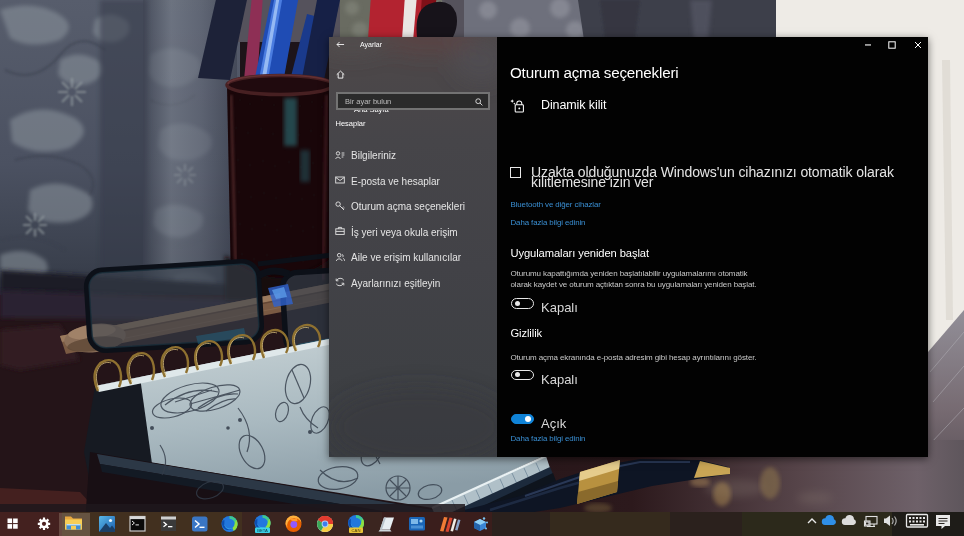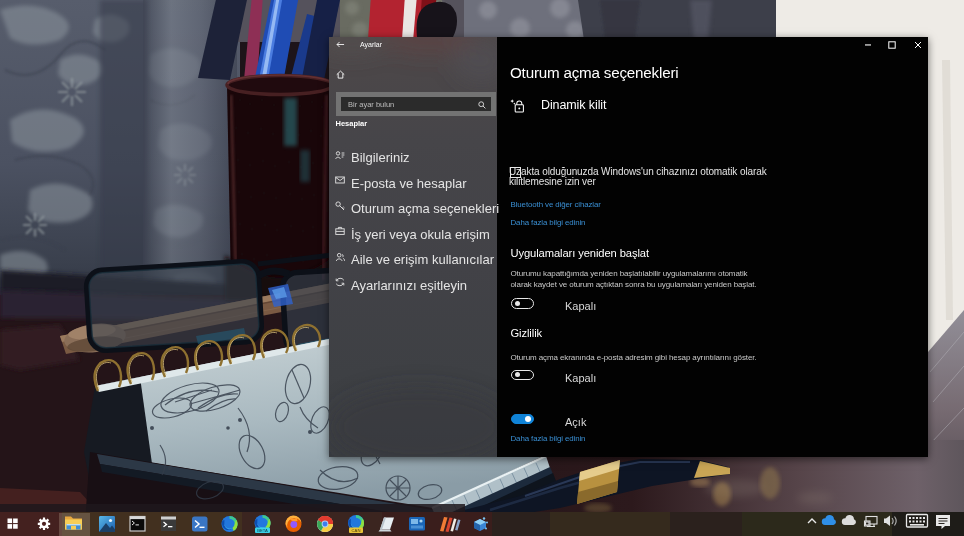--- a/index.html
+++ b/index.html
@@ -6,31 +6,31 @@
   body{width:964px;height:536px;overflow:hidden;position:relative;background:#17141a;
        font-family:"Liberation Sans", sans-serif;}
   .abs{position:absolute;}
   
   #win{left:329px;top:37px;width:599px;height:420px;box-shadow:0 2px 8px rgba(0,0,0,0.55);}
   #sidebar{left:0;top:0;width:168px;height:420px;
     background:linear-gradient(180deg,#4e4849 0%,#464549 25%,#424247 55%,#3e4044 80%,#3a3d41 100%);}
   #content{left:168px;top:0;width:431px;height:420px;background:#020202;}
   #ayarlar{left:31px;top:3.5px;font-size:7px;line-height:8px;color:#fff;}
   #anasayfa{left:25px;top:32.2px;font-size:7.5px;color:#fff;margin-top:36px;}
-  #searchbox{left:7px;top:55px;width:150px;height:14px;background:#2b2b2b;border:5px solid #737373;text-align:center;}
+  #searchbox{left:7px;top:55px;width:150px;height:14px;background:#2b2b2b;border:2px solid #737373;text-align:center;}
   #searchtext{left:7px;top:3px;font-size:7.5px;color:#bdbdbd;}
-  #hesaplar{left:6.5px;top:82.2px;font-size:7.5px;font-weight:bold;color:#fff;}
-  .mitem{left:22px;font-size:13px;color:#e4e4e4;}
+  #hesaplar{left:6.5px;top:82.2px;font-size:7.5px;font-weight:normal;color:#fff;}
+  .mitem{left:22px;font-size:10px;color:#e4e4e4;}
   .micon{left:6px;width:10px;height:10px;}
   
   #heading{left:181px;top:26.6px;font-size:15.2px;color:#fff;letter-spacing:-0.2px;}
   .sect{color:#fff;font-size:11.2px;letter-spacing:-0.1px;}
   .body{color:#c9c9c9;font-size:8px;line-height:11px;letter-spacing:-0.1px;}
   .lnk{color:#3a8fd3;font-size:7.9px;letter-spacing:-0.1px;text-align:right;}
-  .tlabel{color:#d8d8d8;font-size:11px;margin-left:24px;}
+  .tlabel{color:#d8d8d8;font-size:13px;}
   .toggle{width:23px;height:10.5px;border:1px solid #e8e8e8;border-radius:5.5px;box-sizing:border-box;}
   .knob{position:absolute;width:5px;height:5px;border-radius:50%;background:#e8e8e8;top:1.75px;}
 </style>
 </head>
 <body>
 
 <svg class="abs" style="left:0;top:0" width="964" height="536" viewBox="0 0 964 536">
   <defs>
     <linearGradient id="wall" x1="0" y1="0" x2="0" y2="1">
       <stop offset="0" stop-color="#575d6c"></stop>
@@ -432,21 +432,21 @@
 
   <svg class="abs" style="left:181px;top:62px" width="15" height="15" viewBox="0 0 15 15">
     <rect x="5.2" y="5.8" width="8.2" height="7.2" rx="0.8" stroke="#fff" stroke-width="1.05" fill="none"></rect>
     <path d="M6.8 5.8 V4.4 A2.5 2.5 0 0 1 11.8 4.4 V5.8" stroke="#fff" stroke-width="1.05" fill="none"></path>
     <circle cx="9.3" cy="9.4" r="0.95" fill="#fff"></circle>
     <path d="M2.2 0.2 l0.55 1.35 1.35 0.55 -1.35 0.55 -0.55 1.35 -0.55 -1.35 -1.35 -0.55 1.35 -0.55 Z" fill="#fff"></path>
     <path d="M4.4 3.4 l0.35 0.9 0.9 0.35 -0.9 0.35 -0.35 0.9 -0.35 -0.9 -0.9 -0.35 0.9 -0.35 Z" fill="#fff"></path>
   </svg>
   <div class="abs sect" style="left:212px;top:61px;font-size:12.5px">Dinamik kilit</div>
   <div class="abs" style="left:181px;top:129.5px;width:9px;height:9px;border:1.6px solid #e8e8e8;background:transparent"></div>
-  <div class="abs body" style="left:180px;top:129.5px;color:#e4e4e4;line-height:10.5px;font-size:10px">Uzakta olduğunuzda Windows'un cihazınızı otomatik olarak<br>kilitlemesine izin ver</div>
+  <div class="abs body" style="left:202px;top:129.5px;color:#e4e4e4;line-height:10.5px;font-size:14px">Uzakta olduğunuzda Windows'un cihazınızı otomatik olarak<br>kilitlemesine izin ver</div>
   <div class="abs lnk" style="left:181.5px;top:163px">Bluetooth ve diğer cihazlar</div>
   <div class="abs lnk" style="left:181.5px;top:180.5px">Daha fazla bilgi edinin</div>
 
   <div class="abs sect" style="left:181.5px;top:210px">Uygulamaları yeniden başlat</div>
   <div class="abs body" style="left:181.5px;top:232px;line-height:10.6px">Oturumu kapattığımda yeniden başlatılabilir uygulamalarımı otomatik<br>olarak kaydet ve oturum açtıktan sonra bu uygulamaları yeniden başlat.</div>
   <div class="abs toggle" style="left:181.5px;top:261px">
       <div class="knob" style="left:3px"></div>
     </div>
   <div class="abs tlabel" style="left:212px;top:263px">Kapalı</div>
 

